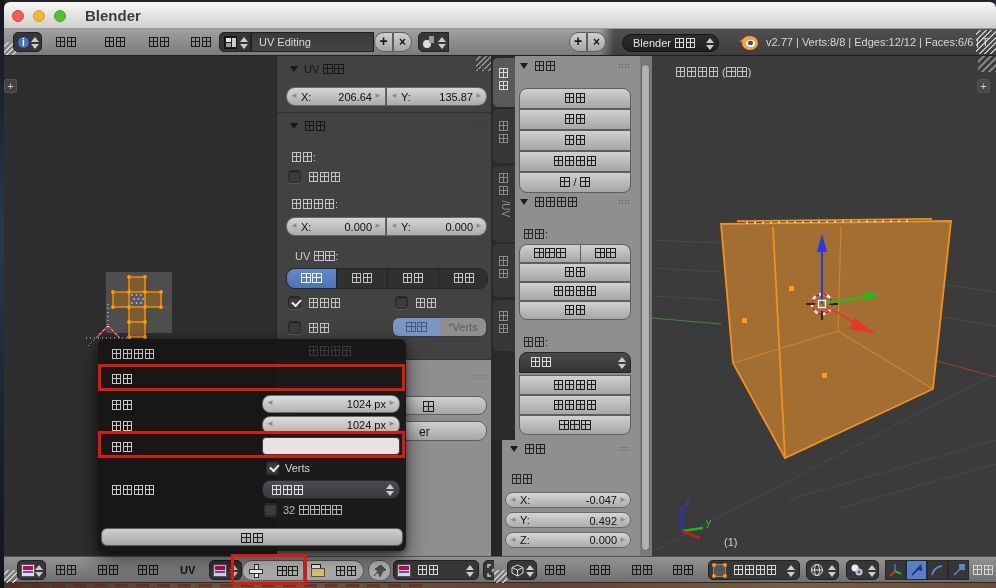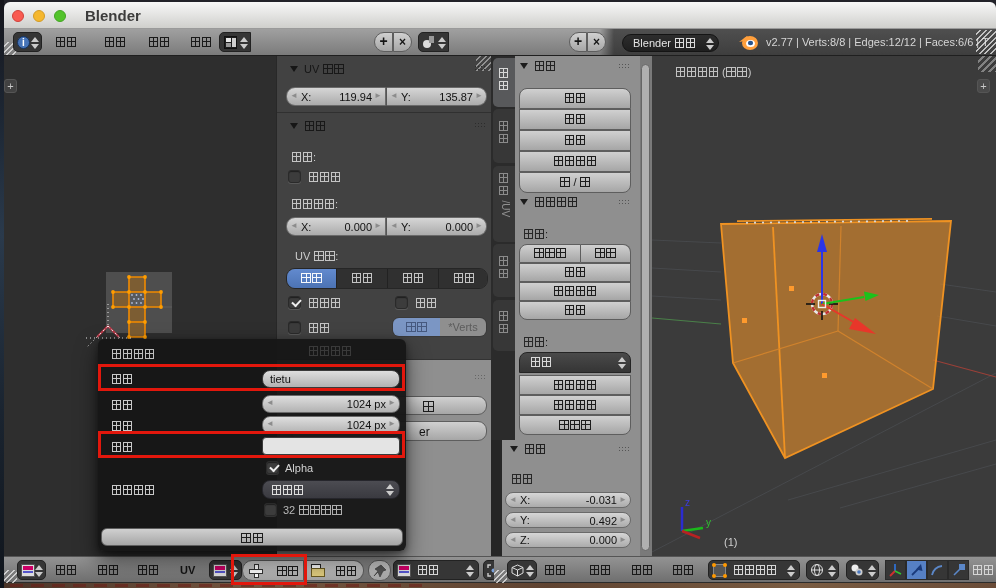--- a/index.html
+++ b/index.html
@@ -60,20 +60,21 @@
     <div class="abs" style="left:4px;top:3px;width:13px;height:13px;background:#1e1e1e;border:1px solid #111">
       <div class="abs" style="left:1px;top:1px;width:5px;height:4px;background:#e8e8e8"></div>
       <div class="abs" style="left:1px;top:6px;width:5px;height:4px;background:#9a9a9a"></div>
       <div class="abs" style="left:7px;top:1px;width:4px;height:9px;background:#cfcfcf"></div>
     </div>
     <span class="ud" style="right:2px;top:4px">
         <i class="u"></i>
         <i class="d"></i>
       </span>
   </div>
+  <div class="abs" style="left:247px;top:3px;width:123px;height:20px;background:linear-gradient(#3a3a3a,#454545);border:1px solid #1e1e1e;color:#dadada;font-size:11px;padding:3px 0 0 7px">UV Editing</div>
   <div class="abs btn" style="left:370px;top:3px;width:19px;height:20px;border-radius:10px 0 0 10px;font-size:14px;font-weight:bold;line-height:17px">+</div>
   <div class="abs btn" style="left:389px;top:3px;width:19px;height:20px;border-radius:0 10px 10px 0;font-size:12px;font-weight:bold;line-height:18px">×</div>
 
   <div class="abs" style="left:414px;top:3px;width:31px;height:20px;background:#363636;border:1px solid #222;border-radius:5px 0 0 5px">
     <div class="abs" style="left:3px;top:3px;width:13px;height:13px">
       <div class="abs" style="left:1px;top:4px;width:8px;height:8px;border-radius:50%;background:#ddd"></div>
       <div class="abs" style="left:7px;top:0;width:5px;height:7px;background:#999"></div>
     </div>
     <span class="ud" style="right:2px;top:4px">
         <i class="u"></i>
@@ -165,21 +166,21 @@
 </div>
 
 <div class="abs" id="npanel" style="left:276px;top:56px;width:215px;height:500px;background:#424242;border-left:1px solid #282828">
   <div class="abs" style="left:0;top:303px;width:215px;height:197px;background:#8f8f8f;border-top:1px solid #333"></div>
   <div class="stripes" style="left:199px;top:0;width:16px;height:15px;background:repeating-linear-gradient(135deg,transparent 0 2.5px,rgba(210,210,210,.55) 2.5px 4px)"></div>
   <div class="abs" style="left:13px;top:7px;color:#161616;font-size:11px"><span class="tri"></span>UV <span class="c"></span><span class="c"></span></div>
   <div class="grip" style="left:197px;top:9px"></div>
   <div class="fld" style="left:9px;top:31px;width:100px;height:19px;border-radius:9px 0 0 9px">
       <span class="al">◄</span>
       <span class="lab">X:</span>
-      <span class="val">119.94</span>
+      <span class="val">206.64</span>
       <span class="ar">►</span>
     </div>
   <div class="fld" style="left:109px;top:31px;width:101px;height:19px;border-radius:0 9px 9px 0;border-left:1px solid #555">
       <span class="al">◄</span>
       <span class="lab">Y:</span>
       <span class="val">135.87</span>
       <span class="ar">►</span>
     </div>
   <div class="abs" style="left:0;top:56px;width:215px;height:1px;background:#303030"></div>
   <div class="abs" style="left:13px;top:64px;color:#161616;font-size:11px"><span class="tri"></span><span class="c"></span><span class="c"></span></div>
@@ -302,21 +303,21 @@
     </div>
 </div>
 
 <div class="abs" id="redo" style="left:502px;top:440px;width:138px;height:116px;background:#8f8f8f">
   <div class="abs" style="left:8px;top:3px;color:#1c1c1c;font-size:11px"><span class="tri"></span><span class="c"></span><span class="c"></span></div>
   <div class="grip" style="left:116px;top:6px;color:#555"></div>
   <div class="abs" style="left:9px;top:33px;color:#222;font-size:11px"><span class="c"></span><span class="c"></span></div>
   <div class="fld" style="left:3px;top:52px;width:126px;height:16px;border-radius:8px">
       <span class="al" style="top:2px">◄</span>
       <span class="lab" style="top:1px">X:</span>
-      <span class="val" style="top:1px">-0.031</span>
+      <span class="val" style="top:1px">-0.047</span>
       <span class="ar" style="top:2px">►</span>
     </div>
   <div class="fld" style="left:3px;top:72px;width:126px;height:16px;border-radius:8px">
       <span class="al" style="top:2px">◄</span>
       <span class="lab" style="top:1px">Y:</span>
       <span class="val" style="top:2px">0.492</span>
       <span class="ar" style="top:2px">►</span>
     </div>
   <div class="fld" style="left:3px;top:92px;width:126px;height:16px;border-radius:8px">
       <span class="al" style="top:2px">◄</span>
@@ -562,37 +563,36 @@
 </div>
 
 <div class="abs" style="left:0;top:583px;width:996px;height:5px;background:linear-gradient(90deg,#4a3428,#755741 25%,#5f4331 55%,#7a5c42 80%,#6a4c38)"></div>
 <div class="abs" style="left:10px;top:584px;width:420px;height:3px;background:repeating-linear-gradient(90deg,rgba(110,28,22,.55) 0 13px,transparent 13px 21px)"></div>
 <div class="abs" style="left:0;top:0;width:4px;height:588px;background:linear-gradient(#16161c,#1d2734 20%,#2a3a4c 40%,#1a2430 70%,#10151c)"></div>
 
 <div class="abs" id="dialog" style="left:98px;top:339px;width:308px;height:212px;background:rgba(23,23,23,0.97);border-radius:6px;box-shadow:0 10px 22px rgba(0,0,0,.55),0 2px 6px rgba(0,0,0,.4);z-index:40">
   <div class="abs" style="left:210px;top:6px;opacity:.28;color:#999;font-size:11px"><span class="c"></span><span class="c"></span><span class="c"></span><span class="c"></span></div>
   <div class="abs" style="left:13px;top:9px;color:#c9c9c9;font-size:11px"><span class="c"></span><span class="c"></span><span class="c"></span><span class="c"></span></div>
   <div class="abs" style="left:13px;top:34px;color:#d2d2d2;font-size:11px"><span class="c"></span><span class="c"></span></div>
-  <div class="abs" style="left:164px;top:31px;width:138px;height:18px;background:linear-gradient(#dedede,#b2b2b2);border:1px solid #3a3a3a;border-radius:8px;color:#111;font-size:11px;padding:2px 0 0 7px">tietu</div>
   <div class="abs" style="left:13px;top:60px;color:#d2d2d2;font-size:11px"><span class="c"></span><span class="c"></span></div>
   <div class="fld" style="left:164px;top:56px;width:138px;height:18px;border-radius:8px;background:linear-gradient(#dedede,#b2b2b2)">
       <span class="al" style="top:2px">◄</span>
       <span class="val" style="top:2px">1024 px</span>
       <span class="ar" style="top:2px">►</span>
     </div>
   <div class="abs" style="left:13px;top:81px;color:#d2d2d2;font-size:11px"><span class="c"></span><span class="c"></span></div>
   <div class="fld" style="left:164px;top:77px;width:138px;height:18px;border-radius:8px;background:linear-gradient(#dedede,#b2b2b2)">
       <span class="al" style="top:2px">◄</span>
       <span class="val" style="top:2px">1024 px</span>
       <span class="ar" style="top:2px">►</span>
     </div>
   <div class="abs" style="left:13px;top:102px;color:#d2d2d2;font-size:11px"><span class="c"></span><span class="c"></span></div>
   <div class="abs" style="left:164px;top:98px;width:138px;height:18px;background:#e4e4e4;border:1px solid #3a3a3a;border-radius:4px"></div>
   <div class="chk on" style="left:168px;top:122px"></div>
-  <div class="abs" style="left:187px;top:123px;color:#d2d2d2;font-size:11px">Alpha</div>
+  <div class="abs" style="left:187px;top:123px;color:#d2d2d2;font-size:11px">Verts</div>
   <div class="abs" style="left:13px;top:145px;color:#d2d2d2;font-size:11px"><span class="c"></span><span class="c"></span><span class="c"></span><span class="c"></span></div>
   <div class="abs" style="left:164px;top:141px;width:138px;height:19px;background:linear-gradient(#4c4c52,#3a3a40);border:1px solid #26262c;border-radius:8px;color:#e6e6e6;font-size:11px">
     <div style="margin:3px 0 0 8px"><span class="c"></span><span class="c"></span><span class="c"></span></div>
     <span class="ud" style="right:5px;top:3px">
         <i class="u"></i>
         <i class="d"></i>
       </span>
   </div>
   <div class="chk" style="left:166px;top:164px"></div>
   <div class="abs" style="left:185px;top:165px;color:#b8b8b8;font-size:11px">32 <span class="c"></span><span class="c"></span><span class="c"></span><span class="c"></span></div>

